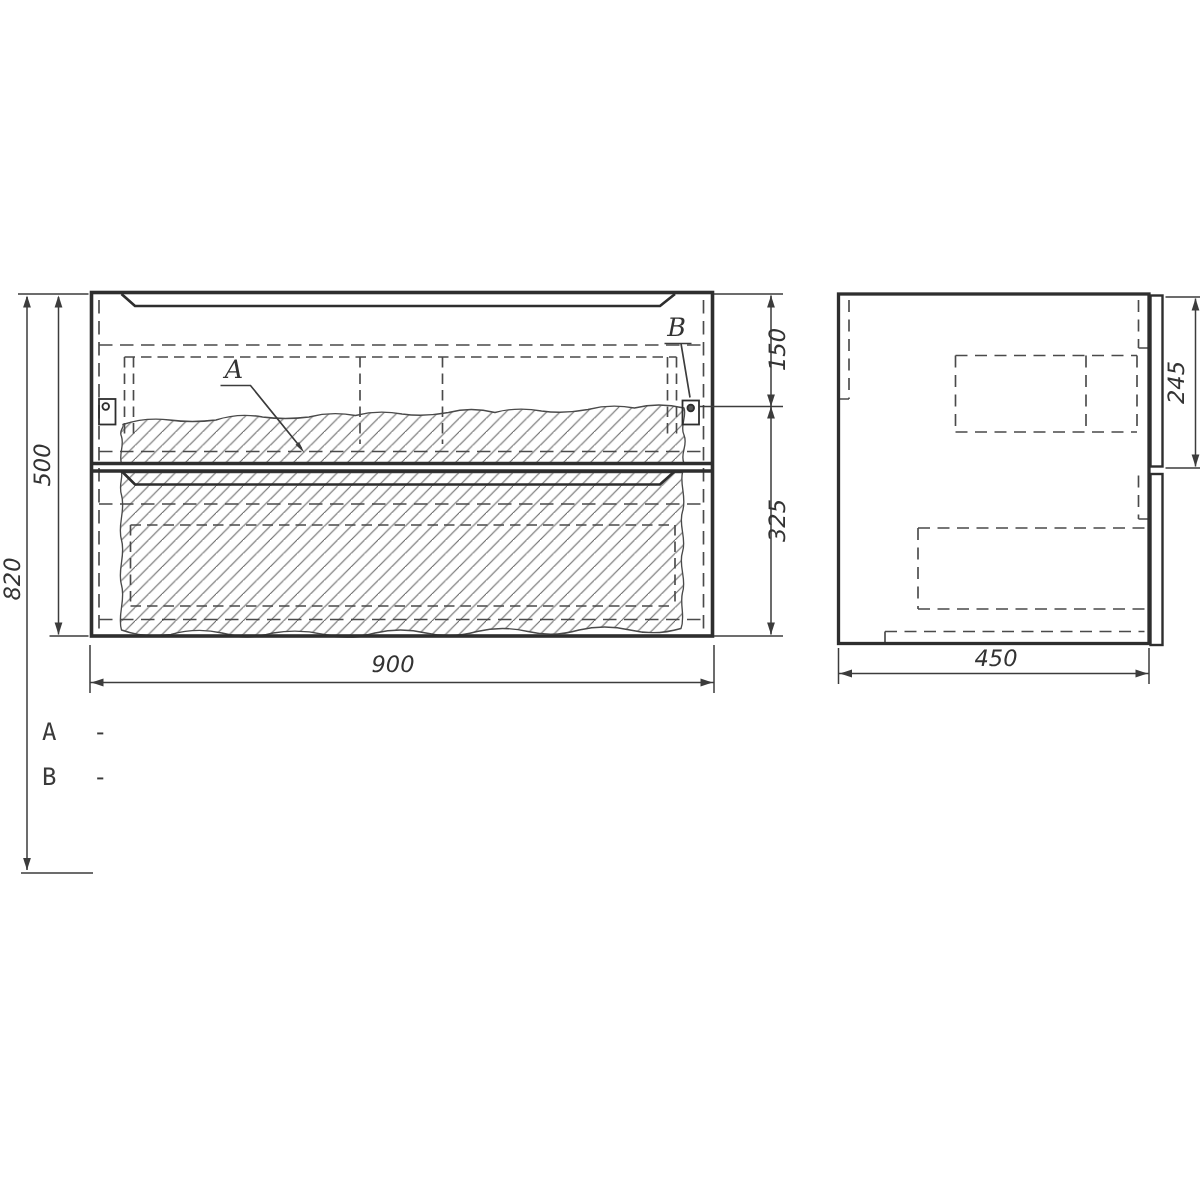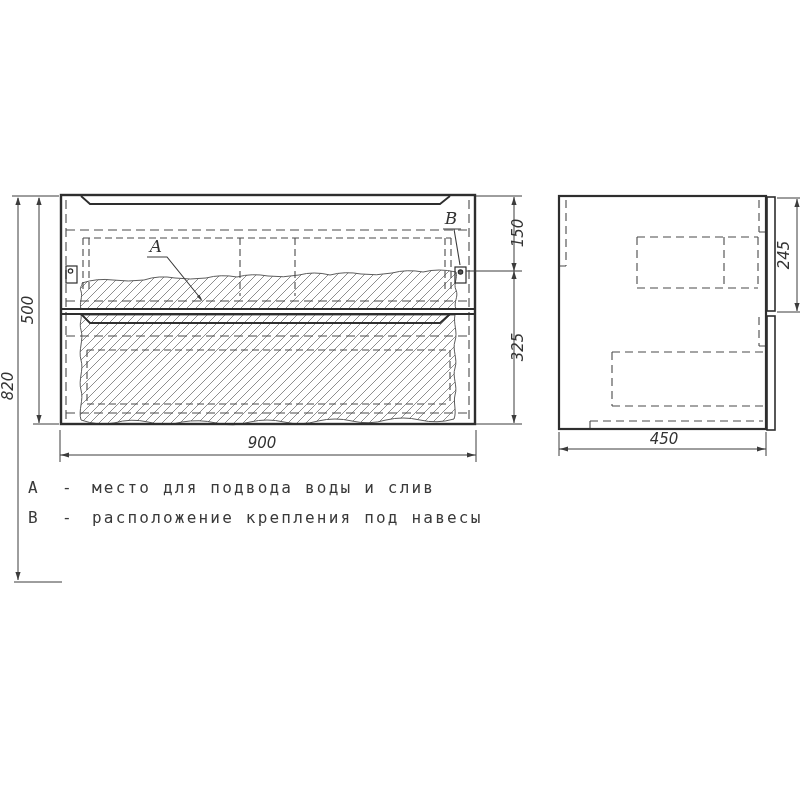--- a/index.html
+++ b/index.html
@@ -150,22 +150,20 @@
     <g>
       <text class="callout-text" x="451" y="224" text-anchor="middle">B</text>
       <path d="M443,229 H461 M454,229 L460,265" stroke="#3c3c3c" stroke-width="1.1" fill="none"></path>
     </g>
   </svg>
 
   <div class="legend">
     <div class="legend-row">
       <span class="legend-key">A</span>
       <span class="legend-dash">-</span>
-      <span class="legend-text">место для подвода воды и слив</span>
     </div>
     <div class="legend-row">
       <span class="legend-key">B</span>
       <span class="legend-dash">-</span>
-      <span class="legend-text">расположение крепления под навесы</span>
     </div>
   </div>
 
 </div>
 
 </body></html>

